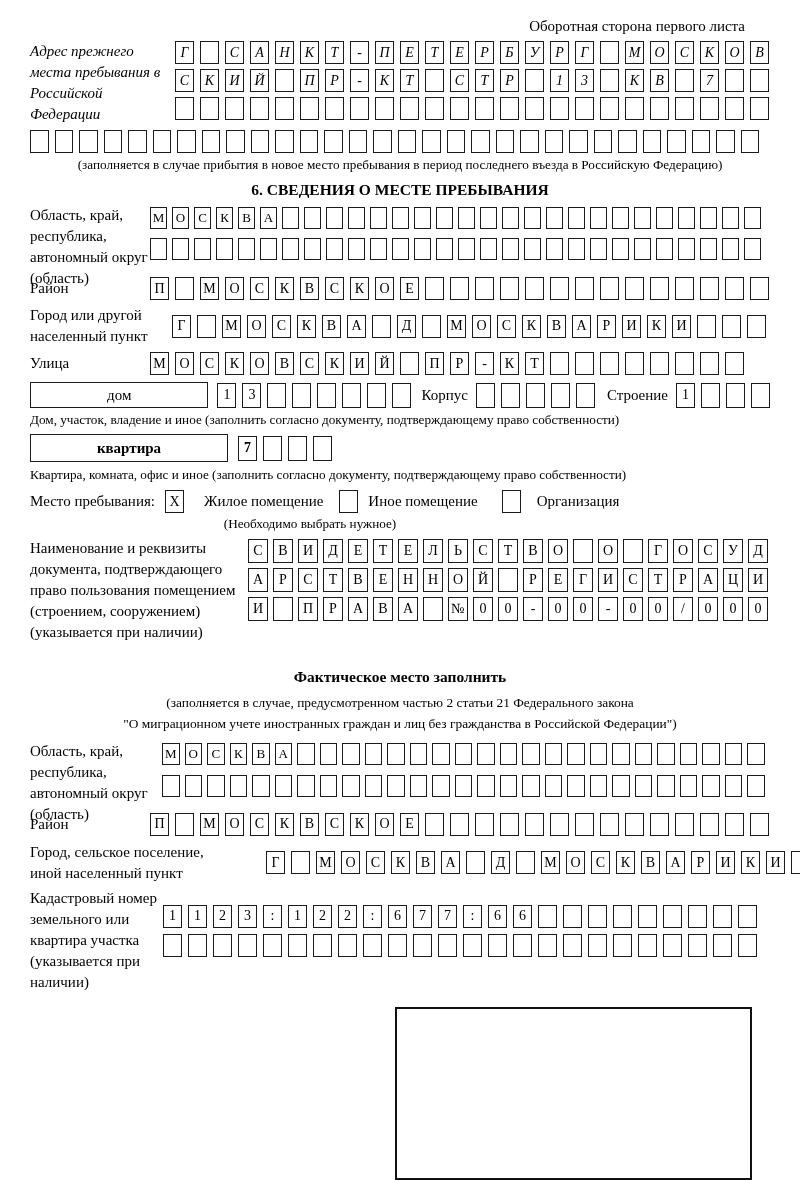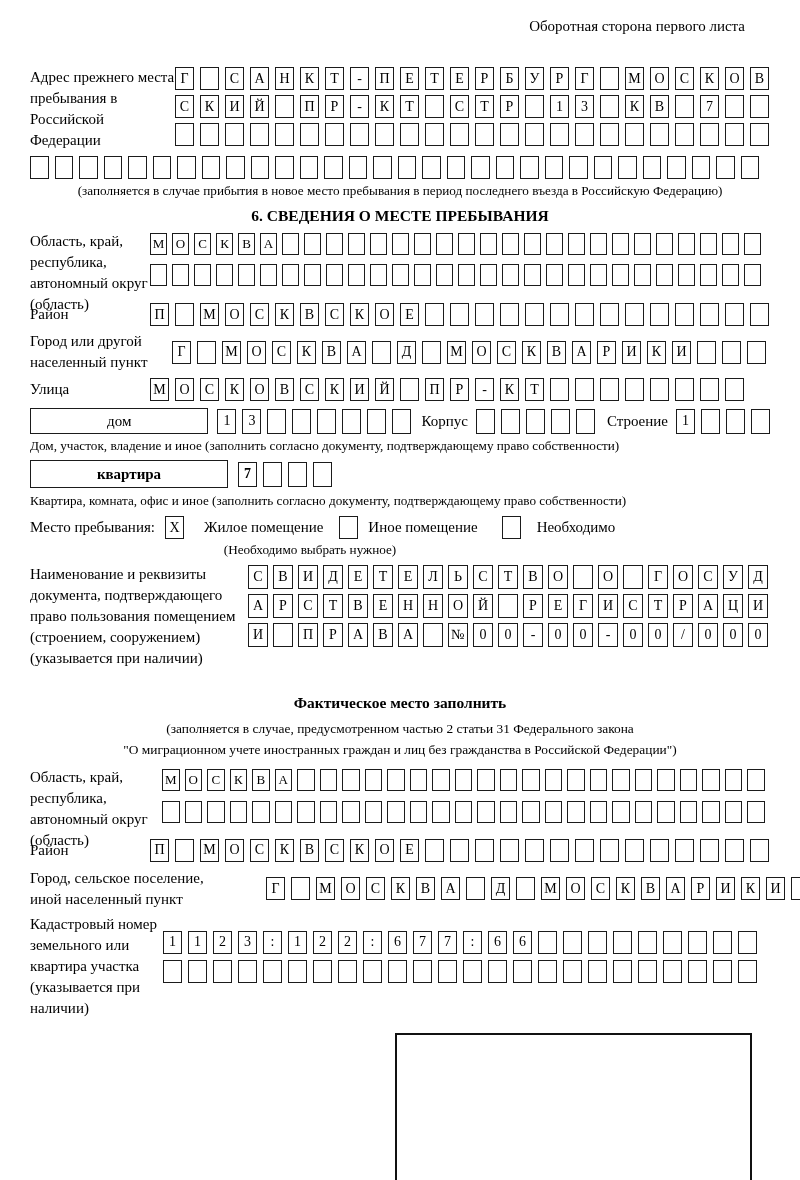--- a/index.html
+++ b/index.html
@@ -41,21 +41,21 @@
   .mark-box{box-sizing:border-box;border:2px solid #111;width:357px;height:173px;margin-left:365px;}
   .subtitle{text-align:center;font-size:13.4px;line-height:1.55;}
 </style>
 </head>
 <body>
 
 <div class="page">
 
   <div class="top-note">Оборотная сторона первого листа</div>
 
-  <div class="field-row" style="margin-top:32px;">
+  <div class="field-row" style="margin-top:6px;font-style:italic;">
     <div class="label" style="width:145px;">Адрес прежнего места пребывания в Российской Федерации</div>
     <div class="rows">
       <div class="cells c24">
           <span class="cell">Г</span>
           <span class="cell"></span>
           <span class="cell">С</span>
           <span class="cell">А</span>
           <span class="cell">Н</span>
           <span class="cell">К</span>
           <span class="cell">Т</span>
@@ -365,21 +365,21 @@
   </div>
   <div class="caption" style="margin-top:5px;">Квартира, комната, офис и иное (заполнить согласно документу, подтверждающему право собственности)</div>
 
   <div class="field-row" style="margin-top:7px;align-items:center;">
     <div class="opt-label">Место пребывания:</div>
     <div class="chk" style="margin-left:10px;">X</div>
     <div class="opt-label" style="margin-left:20px;">Жилое помещение</div>
     <div class="chk" style="margin-left:16px;"></div>
     <div class="opt-label" style="margin-left:10px;">Иное помещение</div>
     <div class="chk" style="margin-left:24px;"></div>
-    <div class="opt-label" style="margin-left:16px;">Необходимо</div>
+    <div class="opt-label" style="margin-left:16px;">Организация</div>
   </div>
   <div class="caption center" style="width:560px;margin-top:3px;">(Необходимо выбрать нужное)</div>
 
   <div class="field-row" style="margin-top:6px;min-height:126px;">
     <div class="label" style="width:218px;">Наименование и реквизиты документа, подтверждающего право пользования помещением (строением, сооружением) (указывается при наличии)</div>
     <div class="rows" style="gap:5px;margin-top:1px;">
       <div class="cells c21">
           <span class="cell">С</span>
           <span class="cell">В</span>
           <span class="cell">И</span>
@@ -446,21 +446,21 @@
           <span class="cell">/</span>
           <span class="cell">0</span>
           <span class="cell">0</span>
           <span class="cell">0</span>
         </div>
     </div>
   </div>
 
   <div class="sec-title" style="margin-top:4px;">Фактическое место заполнить</div>
   <div class="subtitle" style="margin-top:7px;">
-    <div>(заполняется в случае, предусмотренном частью 2 статьи 31 Федерального закона</div>
+    <div>(заполняется в случае, предусмотренном частью 2 статьи 21 Федерального закона</div>
     <div>"О миграционном учете иностранных граждан и лиц без гражданства в Российской Федерации")</div>
   </div>
 
   <div class="field-row" style="margin-top:6px;min-height:86px;">
     <div class="label" style="width:132px;">Область, край, республика, автономный округ (область)</div>
     <div class="rows" style="gap:10px;margin-top:2px;">
       <div class="cells c27">
           <span class="cell">М</span>
           <span class="cell">О</span>
           <span class="cell">С</span>

